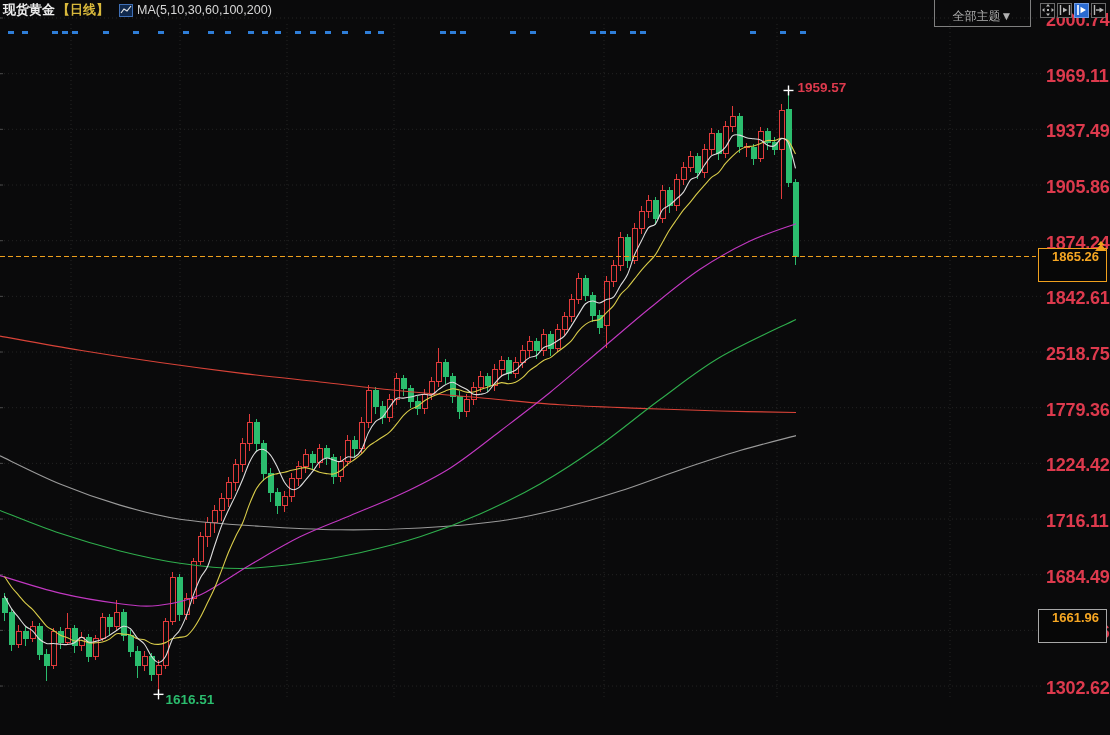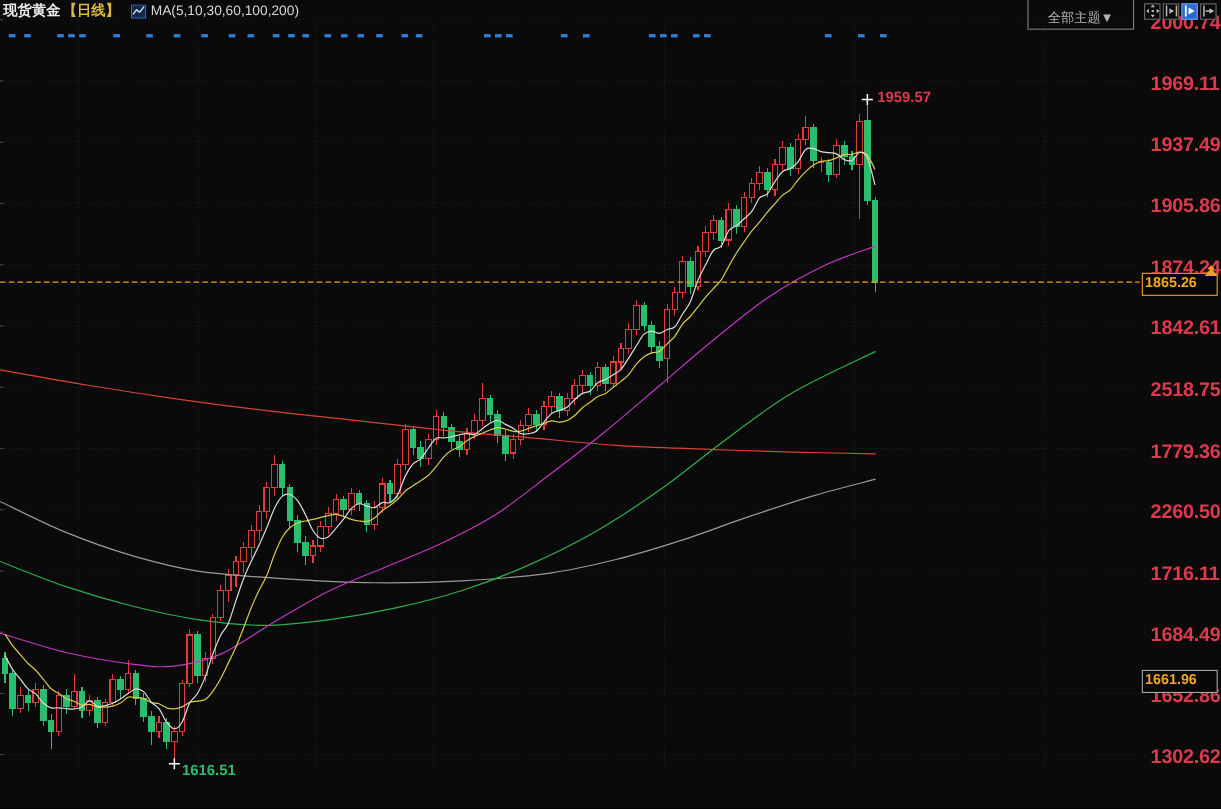--- a/index.html
+++ b/index.html
@@ -17,22 +17,22 @@
              color:#b2b2b2;font-size:12px;text-align:center;padding:16px;margin-right:9px;
              font-family:"Liberation Sans",sans-serif;cursor:pointer;}
   .tools{display:flex;gap:2px;margin-right:4px;}
   .tool{width:15px;height:15px;border:1px solid #6a6a6a;background:#0a0a0b;display:flex;
         align-items:center;justify-content:center;padding:0;cursor:pointer;}
   .tool.active{background:#2a6bd2;border-color:#6f9ae0;}
   #plot{position:absolute;left:0;top:0;}
   .axis{position:absolute;left:1036px;top:0;width:74px;height:735px;z-index:4;}
   .axis-label{position:absolute;left:10px;color:#dd3a4d;font-size:18px;font-weight:bold;
               letter-spacing:-0.2px;}
-  .price-box{position:absolute;left:2px;width:69px;height:21px;line-height:15px;box-sizing:border-box;
-             background:#070707;color:#f5a623;font-size:13px;font-weight:bold;padding-left:2px;z-index:5;}
+  .price-box{position:absolute;left:2px;width:69px;height:34px;line-height:15px;box-sizing:border-box;
+             background:#070707;color:#f5a623;font-size:13px;font-weight:bold;padding-left:13px;z-index:5;}
   .price-box.current{border:1px solid #f0a11e;}
   .price-box.secondary{border:1px solid #a8a8a8;}
   .arrow-marker{position:absolute;left:58px;top:240px;z-index:6;}
 </style>
 </head>
 <body>
 
 <div class="app">
 
   <svg id="plot" width="1110" height="735">
@@ -389,21 +389,21 @@
   <div class="axis">
     <div id="axis-labels">
         <div class="axis-label" style="top: 10px;">2000.74</div>
         <div class="axis-label" style="top: 65.6783px;">1969.11</div>
         <div class="axis-label" style="top: 121.339px;">1937.49</div>
         <div class="axis-label" style="top: 177.017px;">1905.86</div>
         <div class="axis-label" style="top: 232.678px;">1874.24</div>
         <div class="axis-label" style="top: 288.356px;">1842.61</div>
         <div class="axis-label" style="top: 344.017px;">2518.75</div>
         <div class="axis-label" style="top: 399.695px;">1779.36</div>
-        <div class="axis-label" style="top: 455.356px;">2260.50</div>
+        <div class="axis-label" style="top: 455.356px;">1224.42</div>
         <div class="axis-label" style="top: 511.034px;">1716.11</div>
         <div class="axis-label" style="top: 566.695px;">1684.49</div>
         <div class="axis-label" style="top: 622.373px;">1652.86</div>
         <div class="axis-label" style="top: 678.034px;">1302.62</div>
       </div>
     <div class="price-box current" style="top:248px">1865.26</div>
     <div class="price-box secondary" style="top:609px">1661.96</div>
     <svg class="arrow-marker" width="16" height="13" viewBox="0 0 16 13">
       <polygon points="7,1 10.5,5 3.5,5" fill="#f0a11e"></polygon>
       <polygon points="7,4 13,11 1,11" fill="#f0a11e"></polygon>

